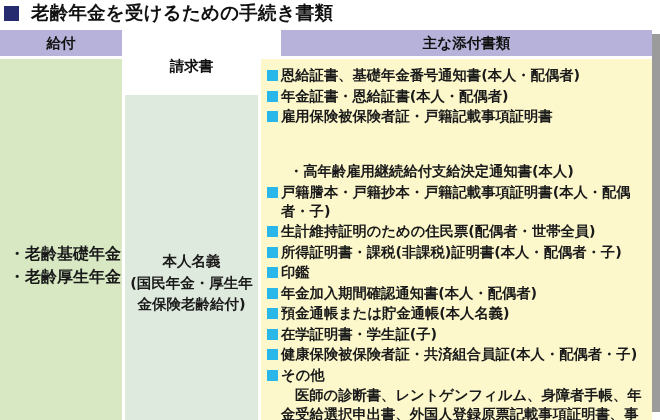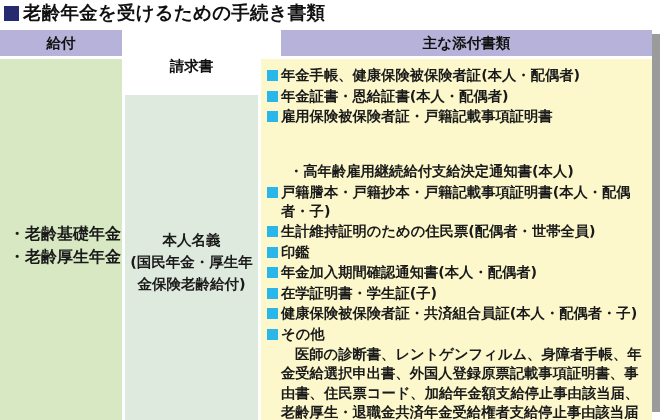--- a/index.html
+++ b/index.html
@@ -20,21 +20,21 @@
     height: 420px;
   }
 
   
   .title-row {
     position: absolute;
     left: 4px;
     top: 4px;
     display: flex;
     align-items: center;
-    gap: 4px;
+    gap: 12px;
   }
   .title-marker {
     width: 15px;
     height: 15px;
     background: #262a6e;
     flex: 0 0 auto;
   }
   .title-text {
     font-size: 18.5px;
     font-weight: 700;
@@ -195,21 +195,21 @@
           <div>本人名義</div>
           <div>(国民年金・厚生年</div>
           <div>金保険老齢給付)</div>
         </div>
       </div>
 
       <div class="td col3 cell-docs">
 
         <div class="doc-item">
           <span class="bullet"></span>
-          <span class="doc-body">年金手帳、健康保険被保険者証(本人・配偶者)</span>
+          <span class="doc-body">恩給証書、基礎年金番号通知書(本人・配偶者)</span>
         </div>
 
         <div class="doc-item">
           <span class="bullet"></span>
           <span class="doc-body">年金証書・恩給証書(本人・配偶者)</span>
         </div>
 
         <div class="doc-item">
           <span class="bullet"></span>
           <span class="doc-body">
@@ -221,31 +221,39 @@
         <div class="doc-item">
           <span class="bullet"></span>
           <span class="doc-body">戸籍謄本・戸籍抄本・戸籍記載事項証明書(本人・配偶者・子)</span>
         </div>
 
         <div class="doc-item">
           <span class="bullet"></span>
           <span class="doc-body">生計維持証明のための住民票(配偶者・世帯全員)</span>
         </div>
 
+        <div class="doc-item">
+          <span class="bullet"></span>
+          <span class="doc-body">所得証明書・課税(非課税)証明書(本人・配偶者・子)</span>
+        </div>
 
         <div class="doc-item">
           <span class="bullet"></span>
           <span class="doc-body">印鑑</span>
         </div>
 
         <div class="doc-item">
           <span class="bullet"></span>
           <span class="doc-body">年金加入期間確認通知書(本人・配偶者)</span>
         </div>
 
+        <div class="doc-item">
+          <span class="bullet"></span>
+          <span class="doc-body">預金通帳または貯金通帳(本人名義)</span>
+        </div>
 
         <div class="doc-item">
           <span class="bullet"></span>
           <span class="doc-body">在学証明書・学生証(子)</span>
         </div>
 
         <div class="doc-item">
           <span class="bullet"></span>
           <span class="doc-body">健康保険被保険者証・共済組合員証(本人・配偶者・子)</span>
         </div>

